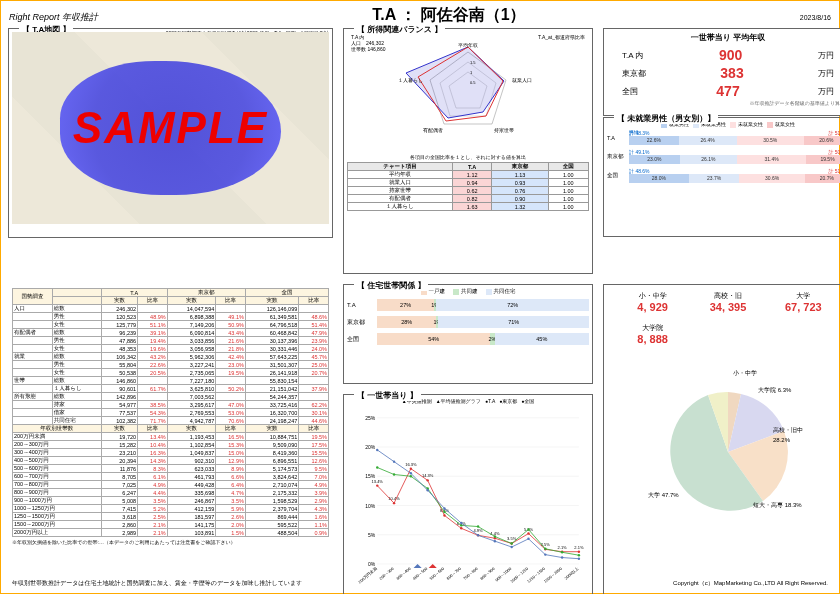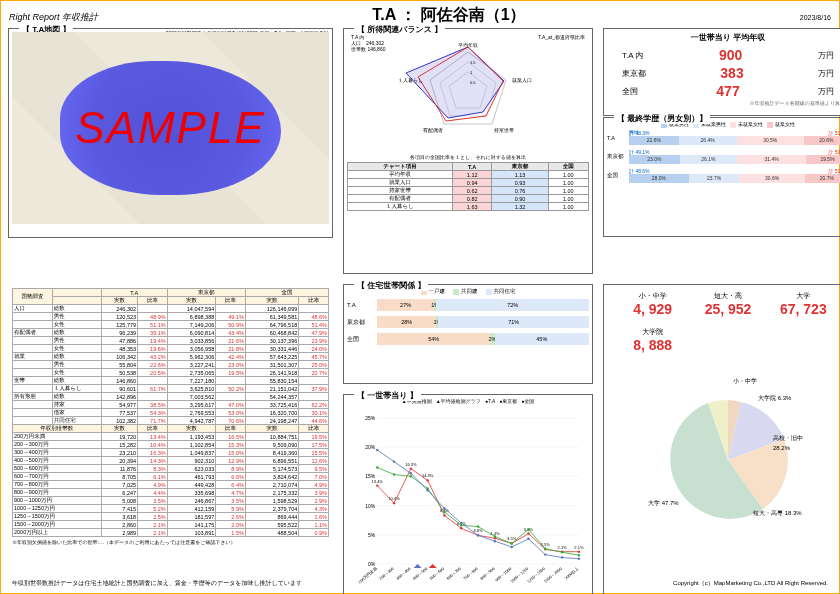--- a/index.html
+++ b/index.html
@@ -8,21 +8,21 @@
 .header{display:flex;justify-content:space-between;align-items:baseline;padding:0 4px;margin-bottom:2px}
 .h-left{font-size:9px;font-style:italic}
 .h-center{font-size:16px;font-weight:700}
 .h-right{font-size:7px}
 .grid{display:grid;grid-template-columns:325px 250px 250px;grid-template-rows:auto auto auto;gap:10px;padding:0 3px}
 .panel{border:1px solid #666;padding:3px;position:relative}
 .panel-title{font-size:8px;font-weight:700;position:absolute;top:-5px;left:10px;background:#fff;padding:0 3px}
 .map-panel{height:210px}
 .map-img{width:100%;height:calc(100% - 10px);background:linear-gradient(45deg,#ede8d9 25%,#e8e4d5 25%,#e8e4d5 50%,#ede8d9 50%,#ede8d9 75%,#e8e4d5 75%);position:relative;overflow:hidden}
 .blob{position:absolute;top:15%;left:15%;width:70%;height:70%;background:radial-gradient(circle,#3838d8 0%,#4040e0 60%,#5555ff 100%);border-radius:45% 55% 50% 48%;opacity:.85}
-.sample{position:absolute;top:50%;left:50%;transform:translate(-50%,-50%);font-size:44px;font-weight:400;color:#e00;font-style:italic;letter-spacing:2px}
+.sample{position:absolute;top:50%;left:50%;transform:translate(-50%,-50%);font-size:44px;font-weight:700;color:#e00;font-style:italic;letter-spacing:2px}
 .map-note{font-size:5px;position:absolute;top:1px;right:3px}
 .balance-panel{height:246px}
 .radar-box{width:100%;height:120px;position:relative}
 .radar-svg{width:100%;height:100%}
 .radar-meta{font-size:5px;position:absolute;top:2px;left:4px}
 .radar-legend{font-size:5px;position:absolute;top:2px;right:4px}
 .bal-note{font-size:5px;text-align:center;margin:2px 0}
 .bal-table{width:100%;border-collapse:collapse;font-size:5.5px}
 .bal-table th,.bal-table td{border:1px solid #999;padding:0 1px;text-align:center}
 .bal-table th{background:#e8e8e8}
@@ -59,21 +59,21 @@
 .hbar .seg{display:flex;align-items:center;justify-content:center;font-size:5.5px}
 .h-legend{display:flex;gap:8px;justify-content:center;font-size:5.5px;margin-bottom:4px}
 .income-dist-panel{height:232px;grid-column:2}
 .dist-legend{display:flex;gap:4px;justify-content:center;font-size:5px;margin-bottom:2px}
 .dist-chart{width:100%;height:200px;position:relative}
 .edu-panel{height:335px;grid-column:3;grid-row:2/4}
 .edu-title{font-size:8px;text-align:center;font-weight:700;margin-bottom:6px}
 .edu-grid{display:grid;grid-template-columns:1fr 1fr 1fr;gap:4px;padding:0 10px;margin-bottom:4px}
 .edu-cell{text-align:center;background:#fff;padding:3px;border-radius:2px}
 .edu-cell .el{font-size:7px}
-.edu-cell .ev{font-size:14px;font-weight:700;color:#d33}
+.edu-cell .ev{font-size:11px;font-weight:700;color:#d33}
 .pie-wrap{height:180px;display:flex;justify-content:center;align-items:center}
 .footer{position:absolute;bottom:6px;left:0;right:0;display:flex;justify-content:space-between;padding:0 12px;font-size:6px}
 .sq{display:inline-block;width:6px;height:6px;margin-right:2px;vertical-align:middle}
 .c-pink{background:#f8c8c8}.c-lpink{background:#fde0e0}.c-blue{background:#b8d0f0}.c-lblue{background:#dde8f8}
 .c-green{background:#c8e8c8}.c-peach{background:#f8dcc8}
 </style>
 </head>
 <body>
 
 <div class="page">
@@ -182,21 +182,21 @@
             </div>
             <div class="income-row">
               <span class="lbl">全国</span>
               <span class="val">477</span>
               <span class="u">万円</span>
             </div>
           </div>
         <div class="income-note">※年収推計データ各階級の基準値より算出</div>
       </div>
       <div class="panel emp-panel">
-        <div class="panel-title">【 最終学歴（男女別）】</div>
+        <div class="panel-title">【 未就業男性（男女別）】</div>
         <div class="emp-legend">
           <span><i class="sq c-blue"></i><span>就業男性</span></span>
           <span><i class="sq c-lblue"></i><span>未就業男性</span></span>
           <span><i class="sq c-lpink"></i><span>未就業女性</span></span>
           <span><i class="sq c-pink"></i><span>就業女性</span></span>
         </div>
         <div id="emp-rows">
             <div class="emp-bar-wrap">
               <div class="lbl">T.A</div>
               <div class="emp-bars">
@@ -574,22 +574,22 @@
         </div>
     </div>
 
     <div class="panel edu-panel">
       <div class="edu-grid" id="edu-grid">
           <div class="edu-cell">
             <div class="el">小・中学</div>
             <div class="ev">4, 929</div>
           </div>
           <div class="edu-cell">
-            <div class="el">短大・高</div>
-            <div class="ev">25, 952</div>
+            <div class="el">高校・旧</div>
+            <div class="ev">34, 395</div>
           </div>
           <div class="edu-cell">
             <div class="el">大学</div>
             <div class="ev">67, 723</div>
           </div>
           <div class="edu-cell">
             <div class="el">大学院</div>
             <div class="ev">8, 888</div>
           </div>
         </div>

